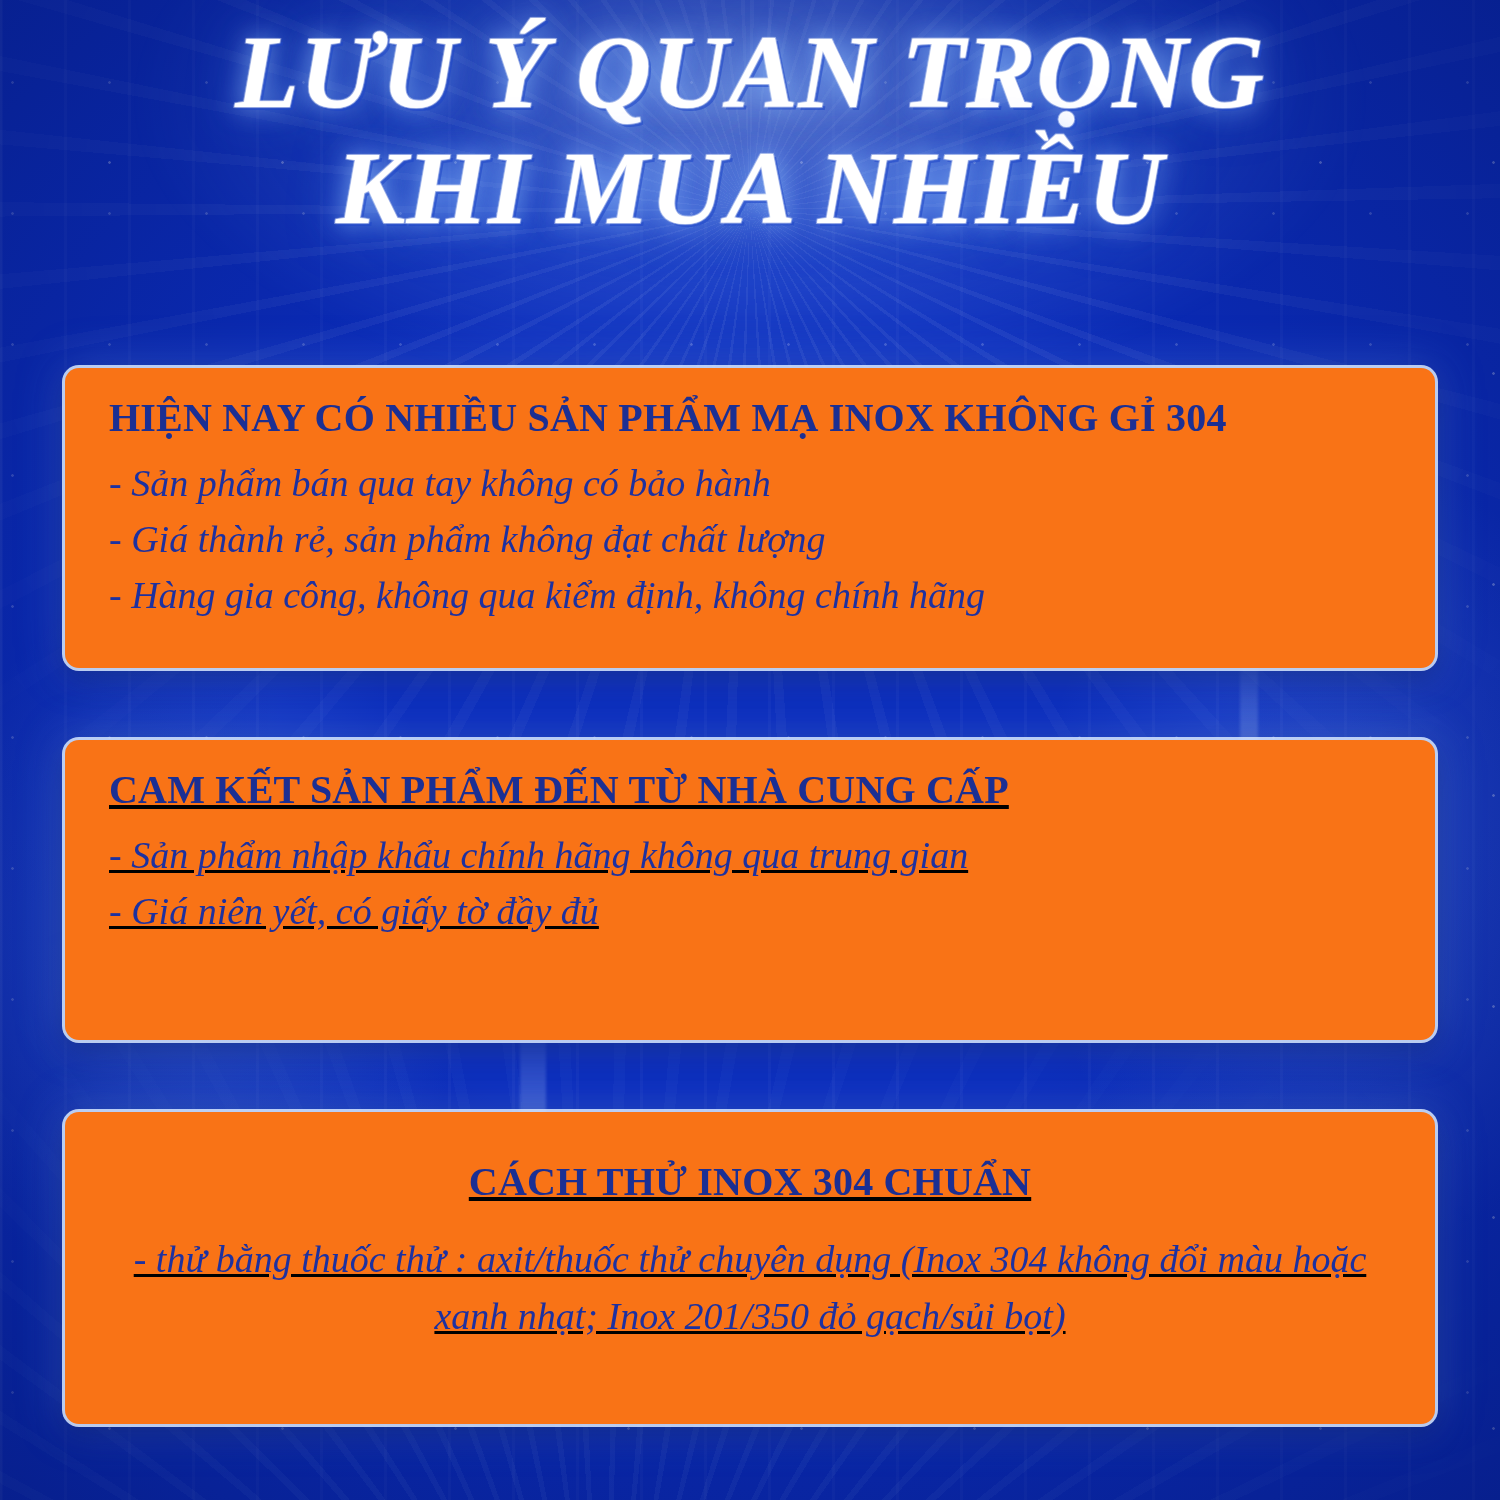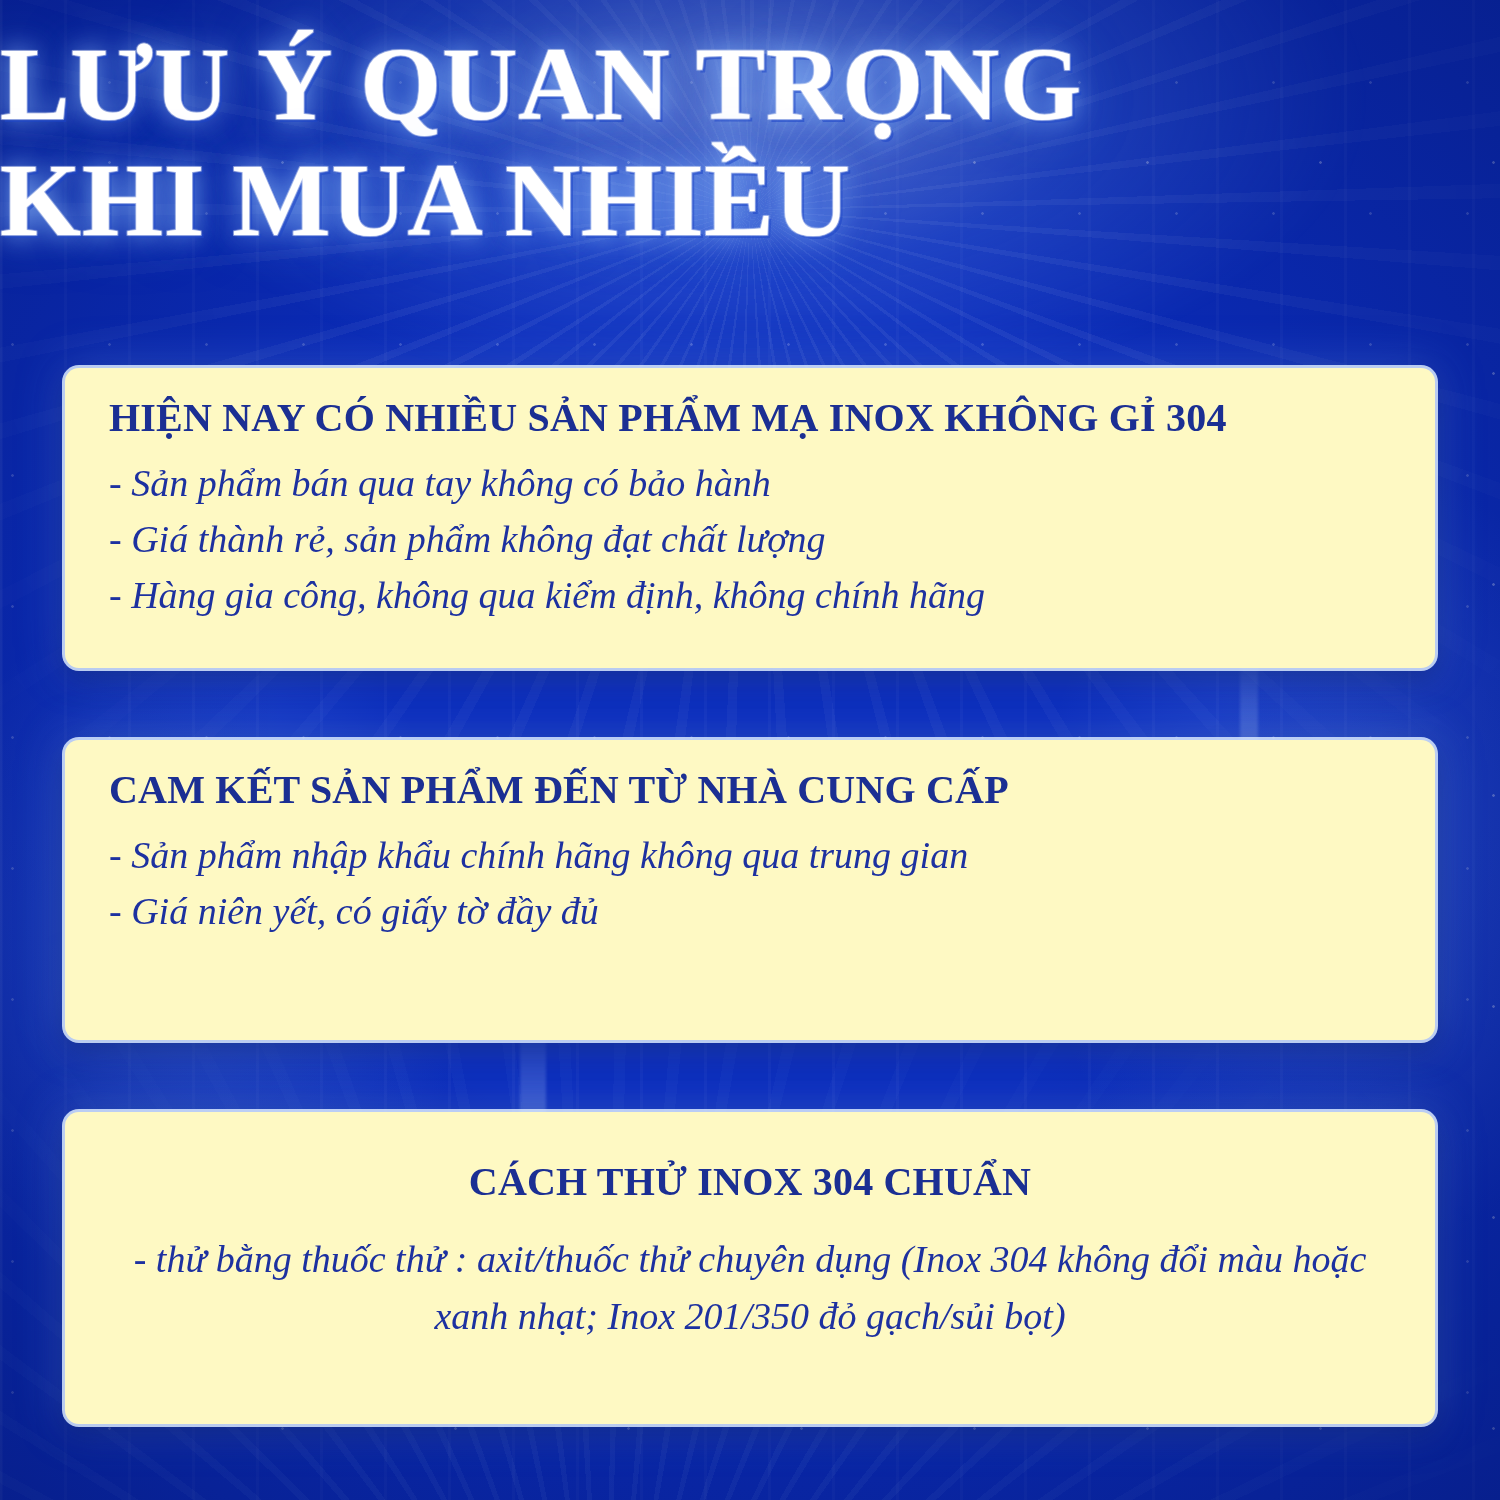--- a/index.html
+++ b/index.html
@@ -103,25 +103,26 @@
   }
   .bg-vignette {
     position: absolute;
     inset: 0;
     background: radial-gradient(ellipse 78% 72% at 50% 48%, rgba(0,0,0,0) 40%, rgba(2,14,80,0.45) 100%);
   }
 
   
   .header {
     position: absolute;
-    top: 29px;
+    top: 17px;
     left: 0;
     width: 100%;
-    text-align: left;
+    text-align: center;
     z-index: 5;
+    font-style: italic;
   }
   .title-line {
     font-family: "Liberation Serif", serif;
     font-weight: bold;
     color: #ffffff;
     letter-spacing: 1px;
     line-height: 1.06;
     text-shadow:
       0 0 2px rgba(255,255,255,0.9),
       3px 3px 0 rgba(30,70,200,0.55),
@@ -137,29 +138,29 @@
     position: absolute;
     top: 368px;
     left: 0;
     width: 100%;
     z-index: 6;
   }
   .card {
     position: relative;
     margin: 0 auto;
     width: 1370px;
-    background: #fef9c3;
+    background: #f97316;
     border-radius: 14px;
     box-shadow:
       0 0 0 3px rgba(215,232,255,0.85),
       0 10px 28px rgba(3,18,90,0.45),
       0 0 48px rgba(120,170,255,0.35);
     padding: 26px 44px 30px 44px;
   }
-  .card + .card { margin-top: 0; }
+  .card + .card { margin-top: 0; text-decoration: underline; }
 
   .card-title {
     font-family: "Liberation Serif", serif;
     font-weight: bold;
     font-size: 40px;
     color: #1b2f93;
     letter-spacing: 0.2px;
     margin-bottom: 14px;
   }
   .card-title.center { text-align: center; }

